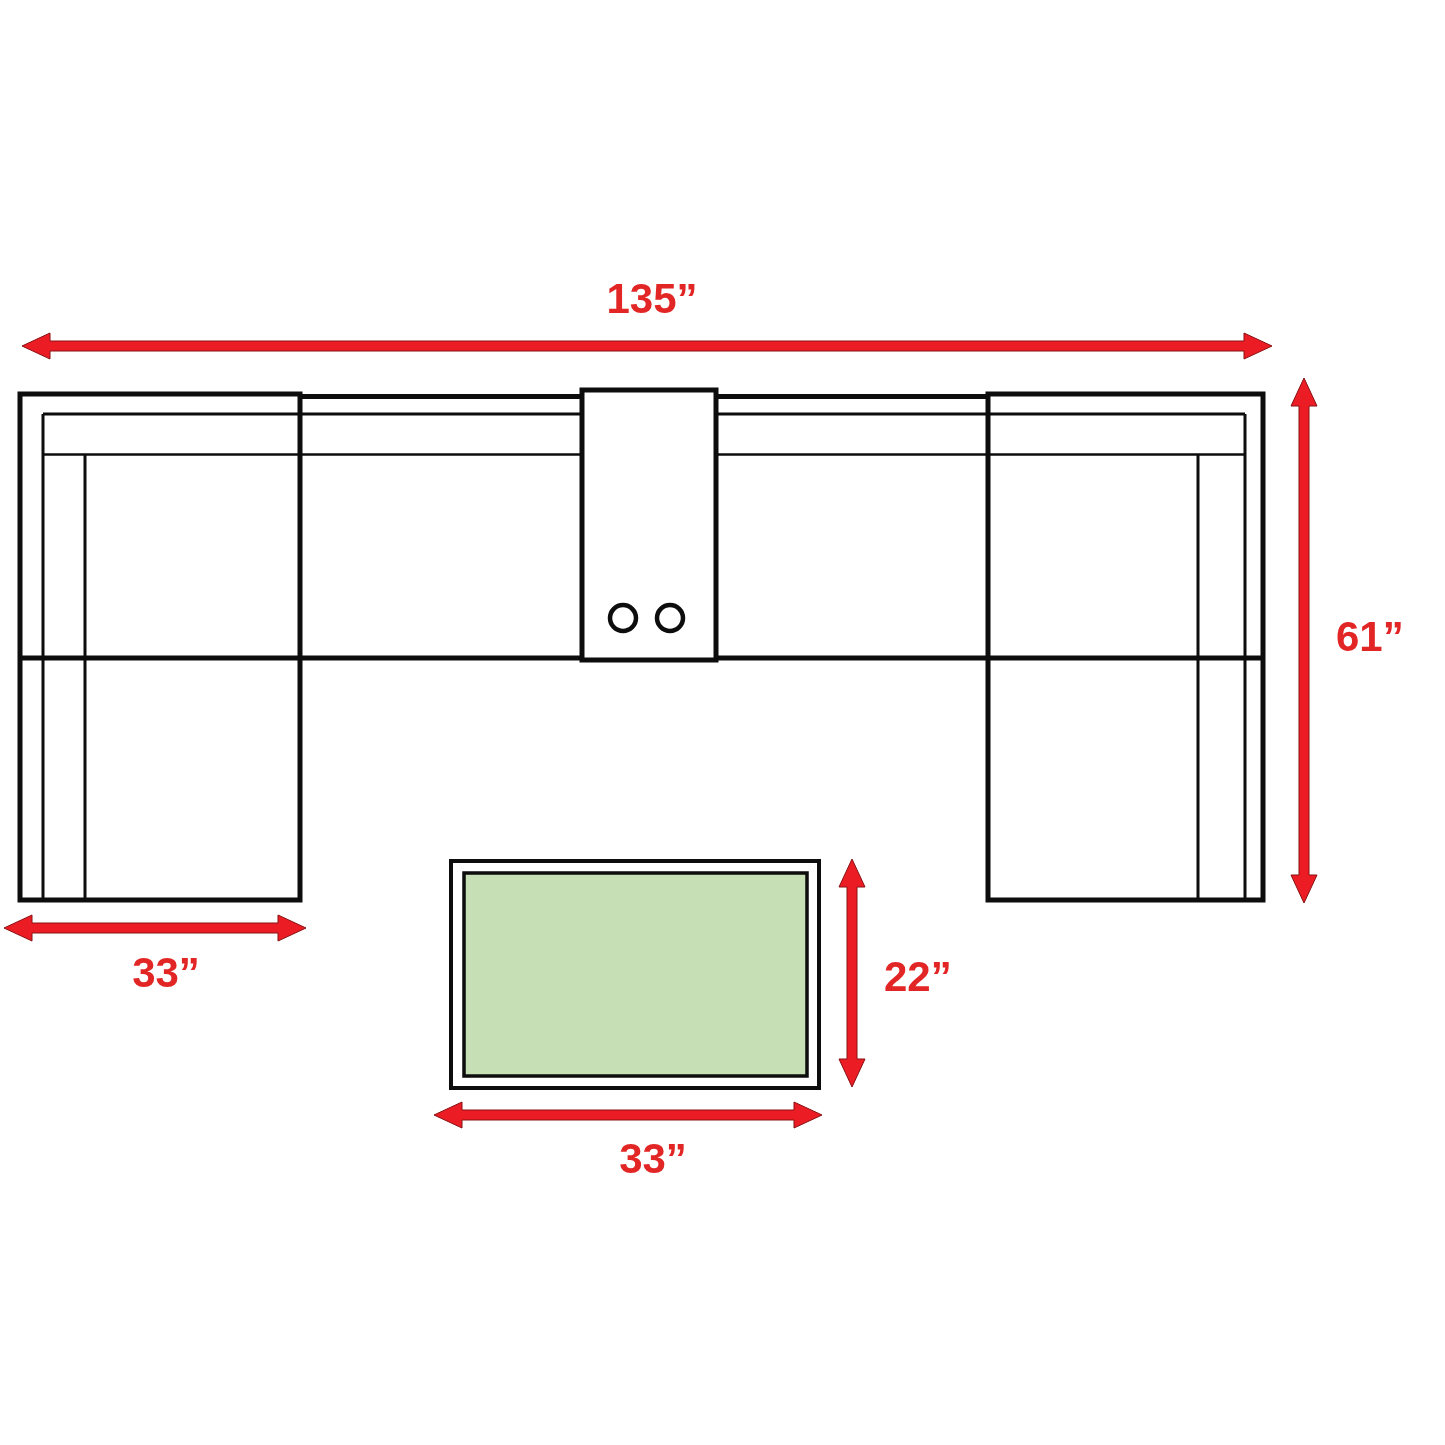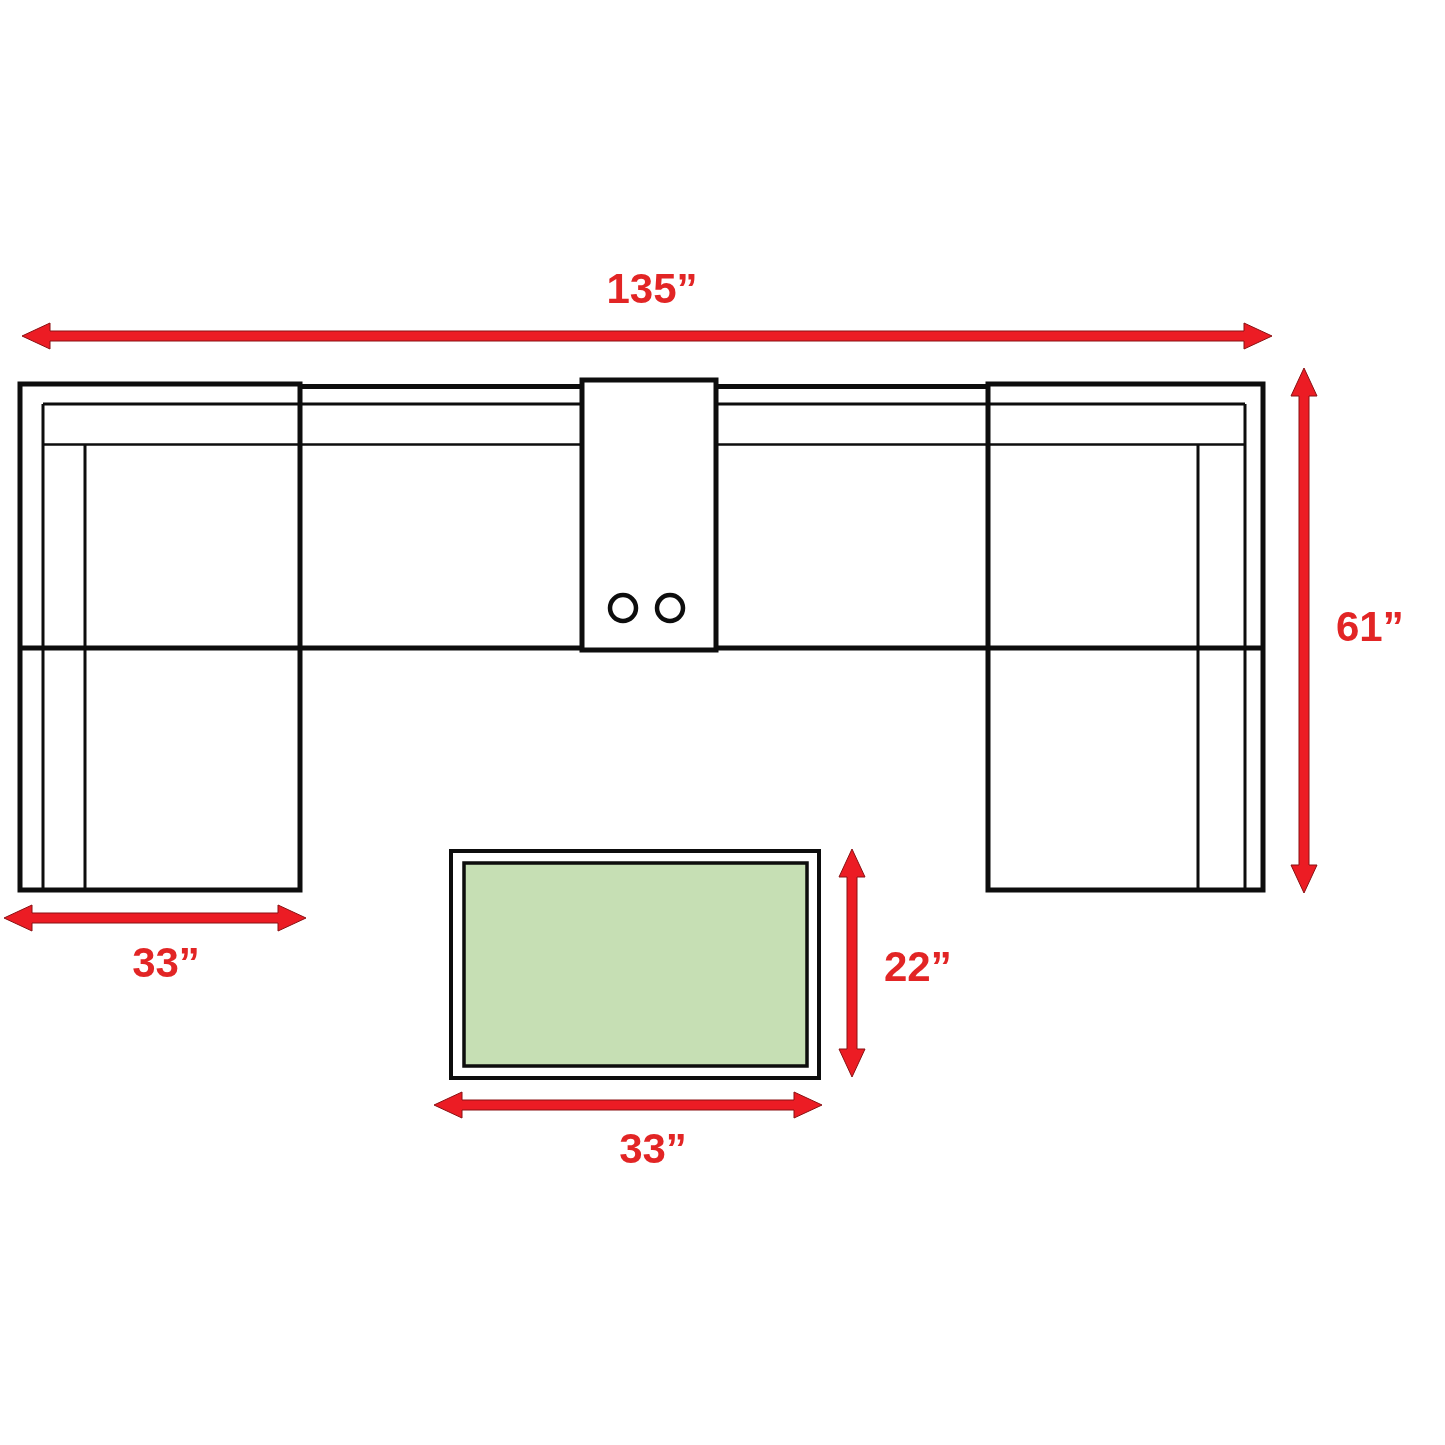--- a/index.html
+++ b/index.html
@@ -6,20 +6,21 @@
     margin: 0;
     padding: 0;
     background: #ffffff;
   }
   .canvas {
     position: relative;
     width: 1445px;
     height: 1237px;
     background: var(--background, #ffffff);
     overflow: hidden;
+    margin-top: 10px;
   }
   svg { display: block; }
   .sofa-line {
     stroke: var(--line-black, #0d0d0d);
     fill: none;
     stroke-linecap: butt;
   }
   .thick  { stroke-width: 5; }
   .med    { stroke-width: 3; }
   .thin   { stroke-width: 2.5; }

